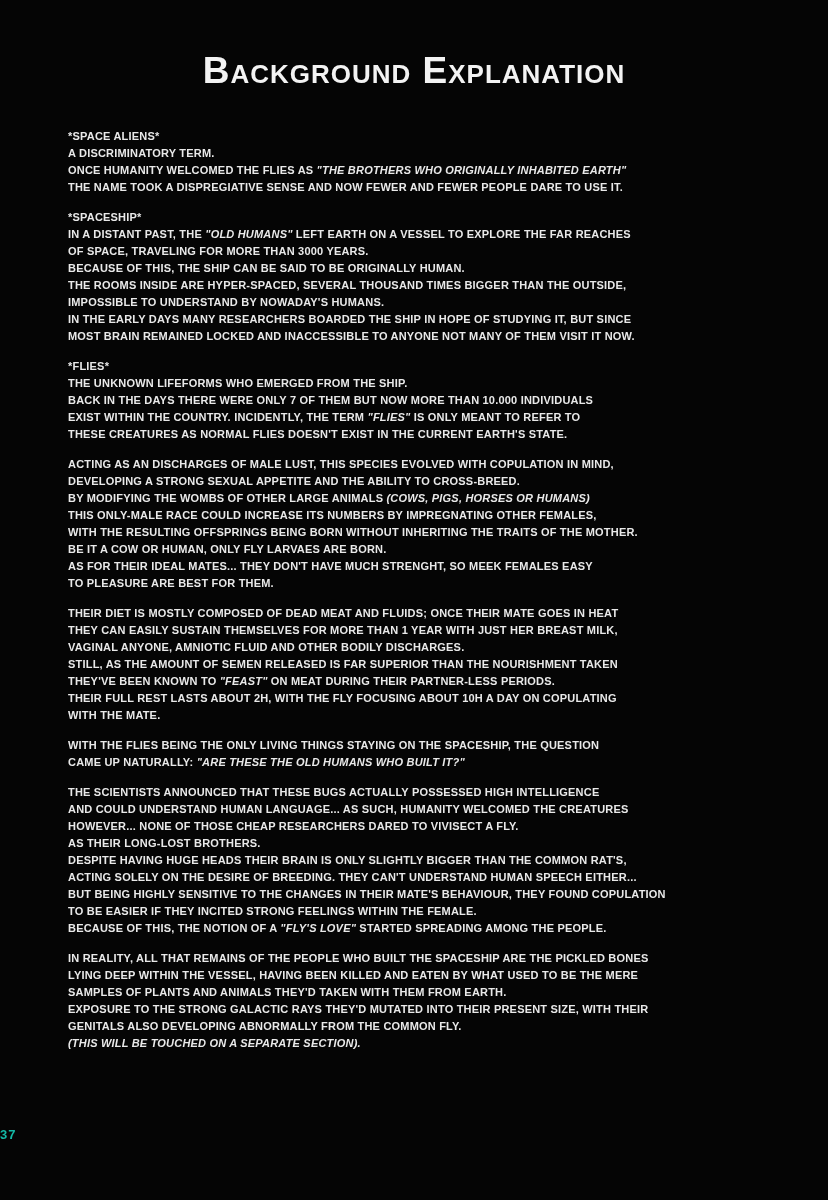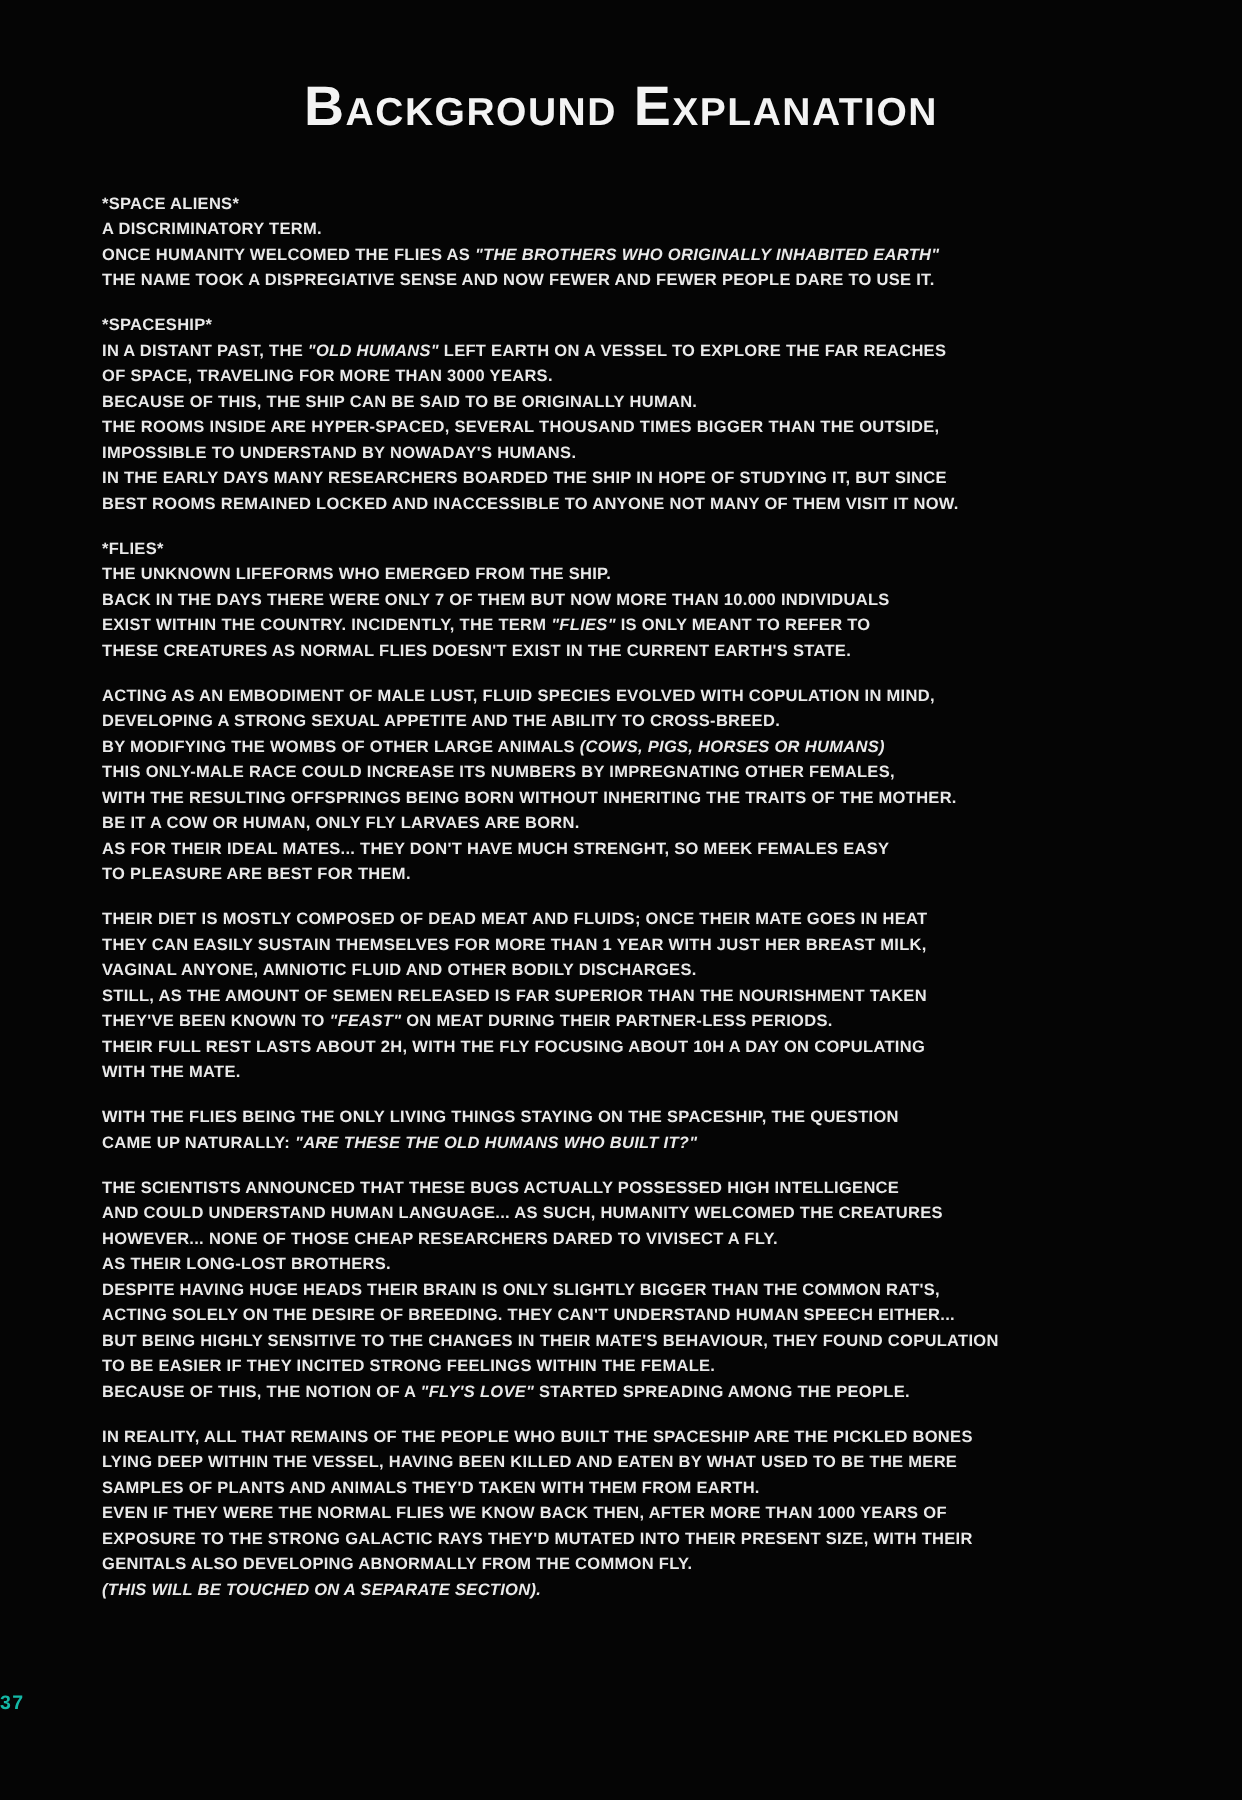--- a/index.html
+++ b/index.html
@@ -65,31 +65,31 @@
         <div class="line">THE NAME TOOK A DISPREGIATIVE SENSE AND NOW FEWER AND FEWER PEOPLE DARE TO USE IT.</div>
       </div>
       <div class="block">
         <div class="line heading">*SPACESHIP*</div>
         <div class="line"><span>IN A DISTANT PAST, THE </span><span class="it">"OLD HUMANS"</span><span> LEFT EARTH ON A VESSEL TO EXPLORE THE FAR REACHES</span></div>
         <div class="line">OF SPACE, TRAVELING FOR MORE THAN 3000 YEARS.</div>
         <div class="line">BECAUSE OF THIS, THE SHIP CAN BE SAID TO BE ORIGINALLY HUMAN.</div>
         <div class="line">THE ROOMS INSIDE ARE HYPER-SPACED, SEVERAL THOUSAND TIMES BIGGER THAN THE OUTSIDE,</div>
         <div class="line">IMPOSSIBLE TO UNDERSTAND BY NOWADAY'S HUMANS.</div>
         <div class="line">IN THE EARLY DAYS MANY RESEARCHERS BOARDED THE SHIP IN HOPE OF STUDYING IT, BUT SINCE</div>
-        <div class="line">BEST ROOMS REMAINED LOCKED AND INACCESSIBLE TO ANYONE NOT MANY OF THEM VISIT IT NOW.</div>
+        <div class="line">MOST BRAIN REMAINED LOCKED AND INACCESSIBLE TO ANYONE NOT MANY OF THEM VISIT IT NOW.</div>
       </div>
       <div class="block">
         <div class="line heading">*FLIES*</div>
         <div class="line">THE UNKNOWN LIFEFORMS WHO EMERGED FROM THE SHIP.</div>
         <div class="line">BACK IN THE DAYS THERE WERE ONLY 7 OF THEM BUT NOW MORE THAN 10.000 INDIVIDUALS</div>
         <div class="line"><span>EXIST WITHIN THE COUNTRY. INCIDENTLY, THE TERM </span><span class="it">"FLIES"</span><span> IS ONLY MEANT TO REFER TO</span></div>
         <div class="line">THESE CREATURES AS NORMAL FLIES DOESN'T EXIST IN THE CURRENT EARTH'S STATE.</div>
       </div>
       <div class="block">
-        <div class="line">ACTING AS AN EMBODIMENT OF MALE LUST, FLUID SPECIES EVOLVED WITH COPULATION IN MIND,</div>
+        <div class="line">ACTING AS AN DISCHARGES OF MALE LUST, THIS SPECIES EVOLVED WITH COPULATION IN MIND,</div>
         <div class="line">DEVELOPING A STRONG SEXUAL APPETITE AND THE ABILITY TO CROSS-BREED.</div>
         <div class="line"><span>BY MODIFYING THE WOMBS OF OTHER LARGE ANIMALS </span><span class="it">(COWS, PIGS, HORSES OR HUMANS)</span></div>
         <div class="line">THIS ONLY-MALE RACE COULD INCREASE ITS NUMBERS BY IMPREGNATING OTHER FEMALES,</div>
         <div class="line">WITH THE RESULTING OFFSPRINGS BEING BORN WITHOUT INHERITING THE TRAITS OF THE MOTHER.</div>
         <div class="line">BE IT A COW OR HUMAN, ONLY FLY LARVAES ARE BORN.</div>
         <div class="line">AS FOR THEIR IDEAL MATES... THEY DON'T HAVE MUCH STRENGHT, SO MEEK FEMALES EASY</div>
         <div class="line">TO PLEASURE ARE BEST FOR THEM.</div>
       </div>
       <div class="block">
         <div class="line">THEIR DIET IS MOSTLY COMPOSED OF DEAD MEAT AND FLUIDS; ONCE THEIR MATE GOES IN HEAT</div>
@@ -112,20 +112,19 @@
         <div class="line">DESPITE HAVING HUGE HEADS THEIR BRAIN IS ONLY SLIGHTLY BIGGER THAN THE COMMON RAT'S,</div>
         <div class="line">ACTING SOLELY ON THE DESIRE OF BREEDING. THEY CAN'T UNDERSTAND HUMAN SPEECH EITHER...</div>
         <div class="line">BUT BEING HIGHLY SENSITIVE TO THE CHANGES IN THEIR MATE'S BEHAVIOUR, THEY FOUND COPULATION</div>
         <div class="line">TO BE EASIER IF THEY INCITED STRONG FEELINGS WITHIN THE FEMALE.</div>
         <div class="line"><span>BECAUSE OF THIS, THE NOTION OF A </span><span class="it">"FLY'S LOVE"</span><span> STARTED SPREADING AMONG THE PEOPLE.</span></div>
       </div>
       <div class="block">
         <div class="line">IN REALITY, ALL THAT REMAINS OF THE PEOPLE WHO BUILT THE SPACESHIP ARE THE PICKLED BONES</div>
         <div class="line">LYING DEEP WITHIN THE VESSEL, HAVING BEEN KILLED AND EATEN BY WHAT USED TO BE THE MERE</div>
         <div class="line">SAMPLES OF PLANTS AND ANIMALS THEY'D TAKEN WITH THEM FROM EARTH.</div>
-        <div class="line">EVEN IF THEY WERE THE NORMAL FLIES WE KNOW BACK THEN, AFTER MORE THAN 1000 YEARS OF</div>
         <div class="line">EXPOSURE TO THE STRONG GALACTIC RAYS THEY'D MUTATED INTO THEIR PRESENT SIZE, WITH THEIR</div>
         <div class="line">GENITALS ALSO DEVELOPING ABNORMALLY FROM THE COMMON FLY.</div>
         <div class="line"><span class="it">(THIS WILL BE TOUCHED ON A SEPARATE SECTION).</span></div>
       </div>
     </div>
   <div class="pagenum">37</div>
 </div>
 
 </body></html>

